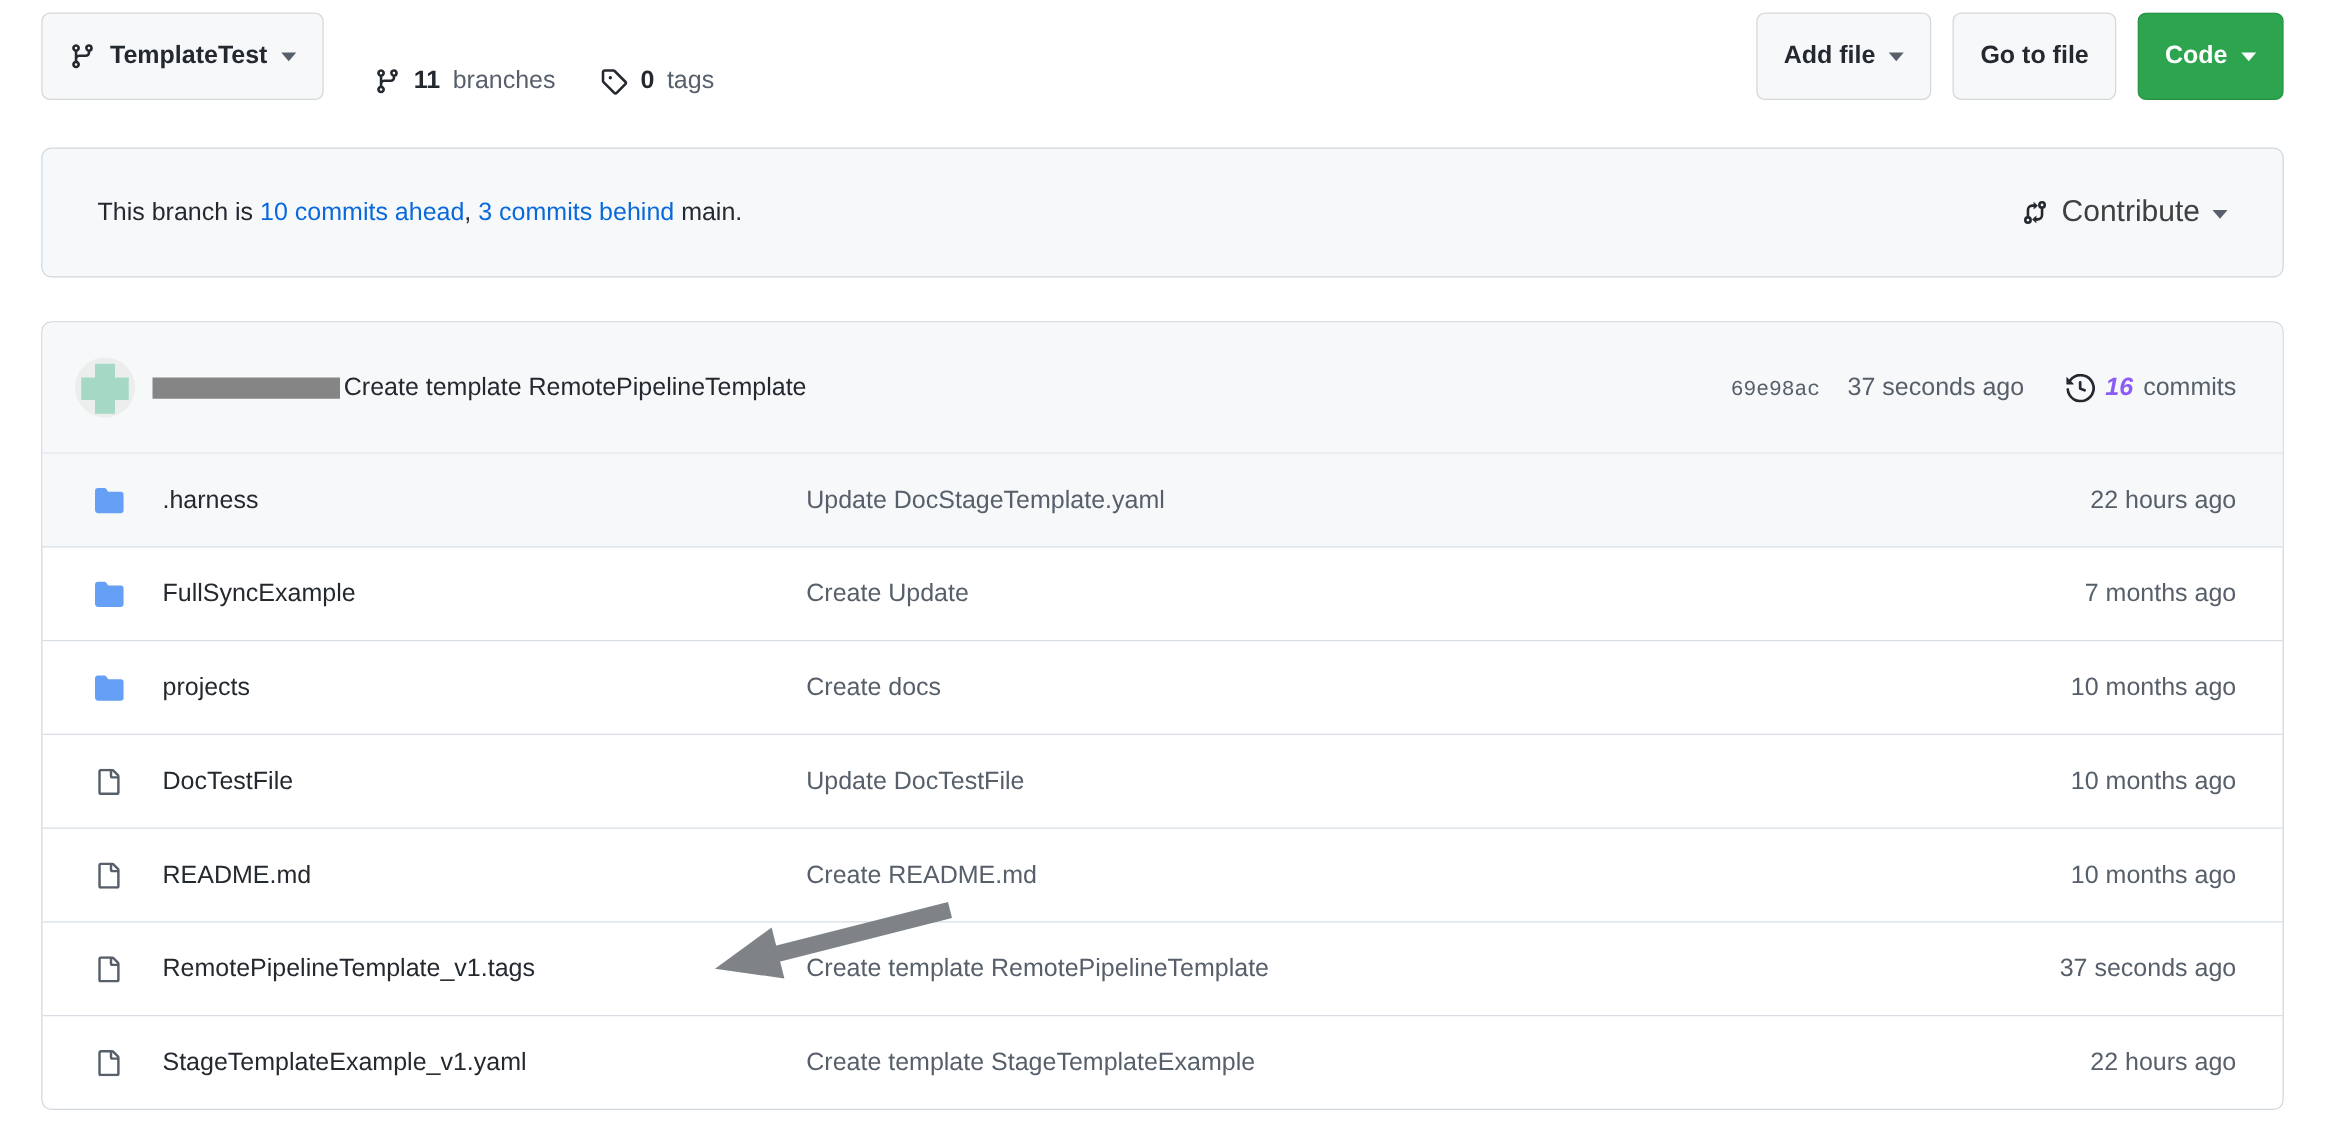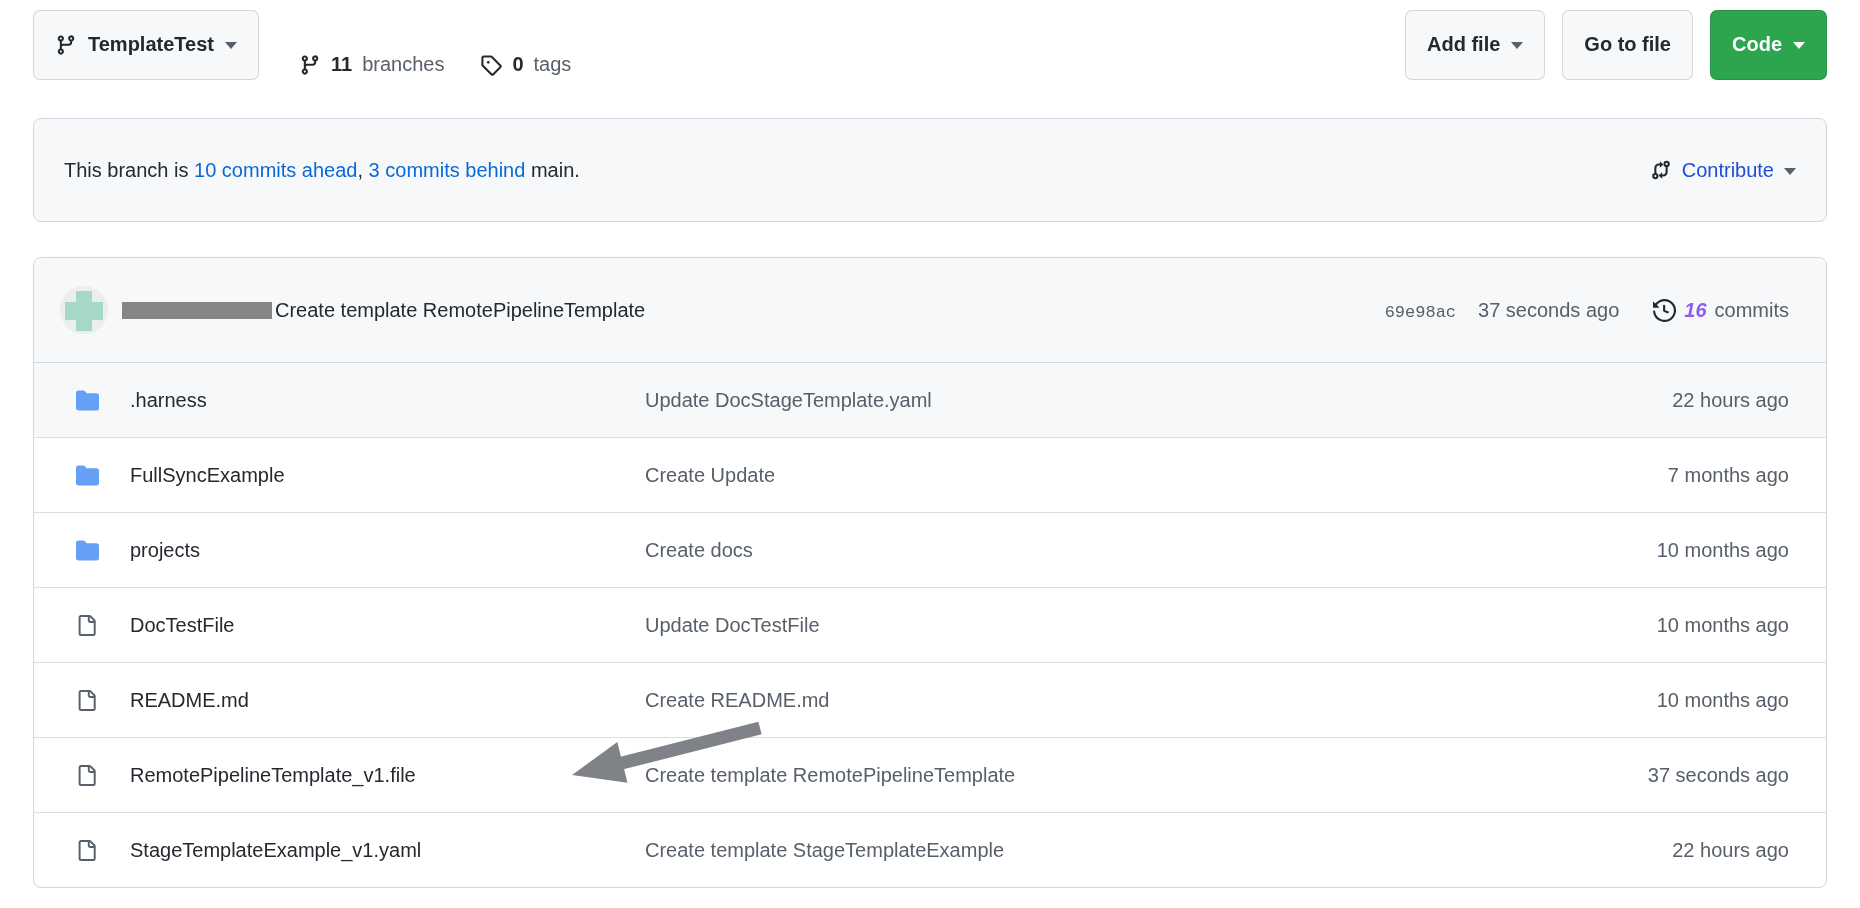--- a/index.html
+++ b/index.html
@@ -18,24 +18,24 @@
   .btn.green{background:var(--code-button,#2da44e);border-color:rgba(27,31,36,.15);color:#fff;}
   .stat{display:flex;align-items:center;gap:10px;font-size:20px;margin-left:40px;cursor:pointer;margin-top:40px;}
   .stat .num{font-weight:700;color:#24292f;}
   .stat .lbl{color:#57606a;}
   .spacer{flex:1;}
   .right-group{display:flex;align-items:center;gap:17px;}
 
   
   .banner{margin:47px 33px 16px;height:104px;box-sizing:border-box;background:#f6f8fa;
           border:1px solid #d0d7de;border-radius:8px;display:flex;align-items:center;
-          padding:0 30px;font-size:20px;}
+          padding:0 44px;font-size:20px;}
   .banner .link{color:var(--link,#0969da);cursor:pointer;}
-  .contribute{margin-left:auto;display:flex;align-items:center;gap:10px;font-size:20px;
-              color:#1d4ed8;cursor:pointer;}
+  .contribute{margin-left:auto;display:flex;align-items:center;gap:10px;font-size:24px;
+              color:#404040;cursor:pointer;}
 
   
   .filebox{margin:35px 33px 0;border:1px solid #d0d7de;border-radius:8px;}
   .commit-header{height:105px;box-sizing:border-box;background:#f6f8fa;
                  border-bottom:1px solid #d0d7de;border-radius:8px 8px 0 0;
                  display:flex;align-items:center;padding:0 37px 0 26px;font-size:20px;}
   .avatar{width:48px;height:48px;border-radius:50%;background:#eceeee;position:relative;
           overflow:hidden;flex:none;cursor:pointer;}
   .avatar .pv{position:absolute;left:16px;top:5px;width:16px;height:40px;
               background:var(--avatar-identicon,#a5d9c5);}
@@ -214,21 +214,21 @@
 
   </div>
 
   <div class="row">
     <span class="icon-cell">
 
       <svg class="i-file" width="21" height="21" viewBox="0 0 16 16" fill="currentColor">
             <path d="M2 1.75C2 .784 2.784 0 3.75 0h6.586c.464 0 .909.184 1.237.513l2.914 2.914c.329.328.513.773.513 1.237v9.586A1.75 1.75 0 0 1 13.25 16h-9.5A1.75 1.75 0 0 1 2 14.25Zm1.75-.25a.25.25 0 0 0-.25.25v12.5c0 .138.112.25.25.25h9.5a.25.25 0 0 0 .25-.25V6h-2.75A1.75 1.75 0 0 1 9 4.25V1.5Zm6.75.062V4.25c0 .138.112.25.25.25h2.688l-.011-.013-2.914-2.914Z"></path>
           </svg>
     </span>
-    <span class="f-name">RemotePipelineTemplate_v1.file</span>
+    <span class="f-name">RemotePipelineTemplate_v1.tags</span>
     <span class="f-msg">Create template RemotePipelineTemplate</span>
     <span class="f-time">37 seconds ago</span>
     <svg class="arrow-annotation" width="230" height="70" viewBox="0 0 230 70">
       <line x1="206" y1="10" x2="68" y2="45" stroke="var(--annotation-arrow,#7f8388)" stroke-width="13"></line>
       <polygon points="18,57 73.5,64.8 63.3,24" fill="var(--annotation-arrow,#7f8388)"></polygon>
     </svg>
   </div>
 
   <div class="row">
     <span class="icon-cell">

